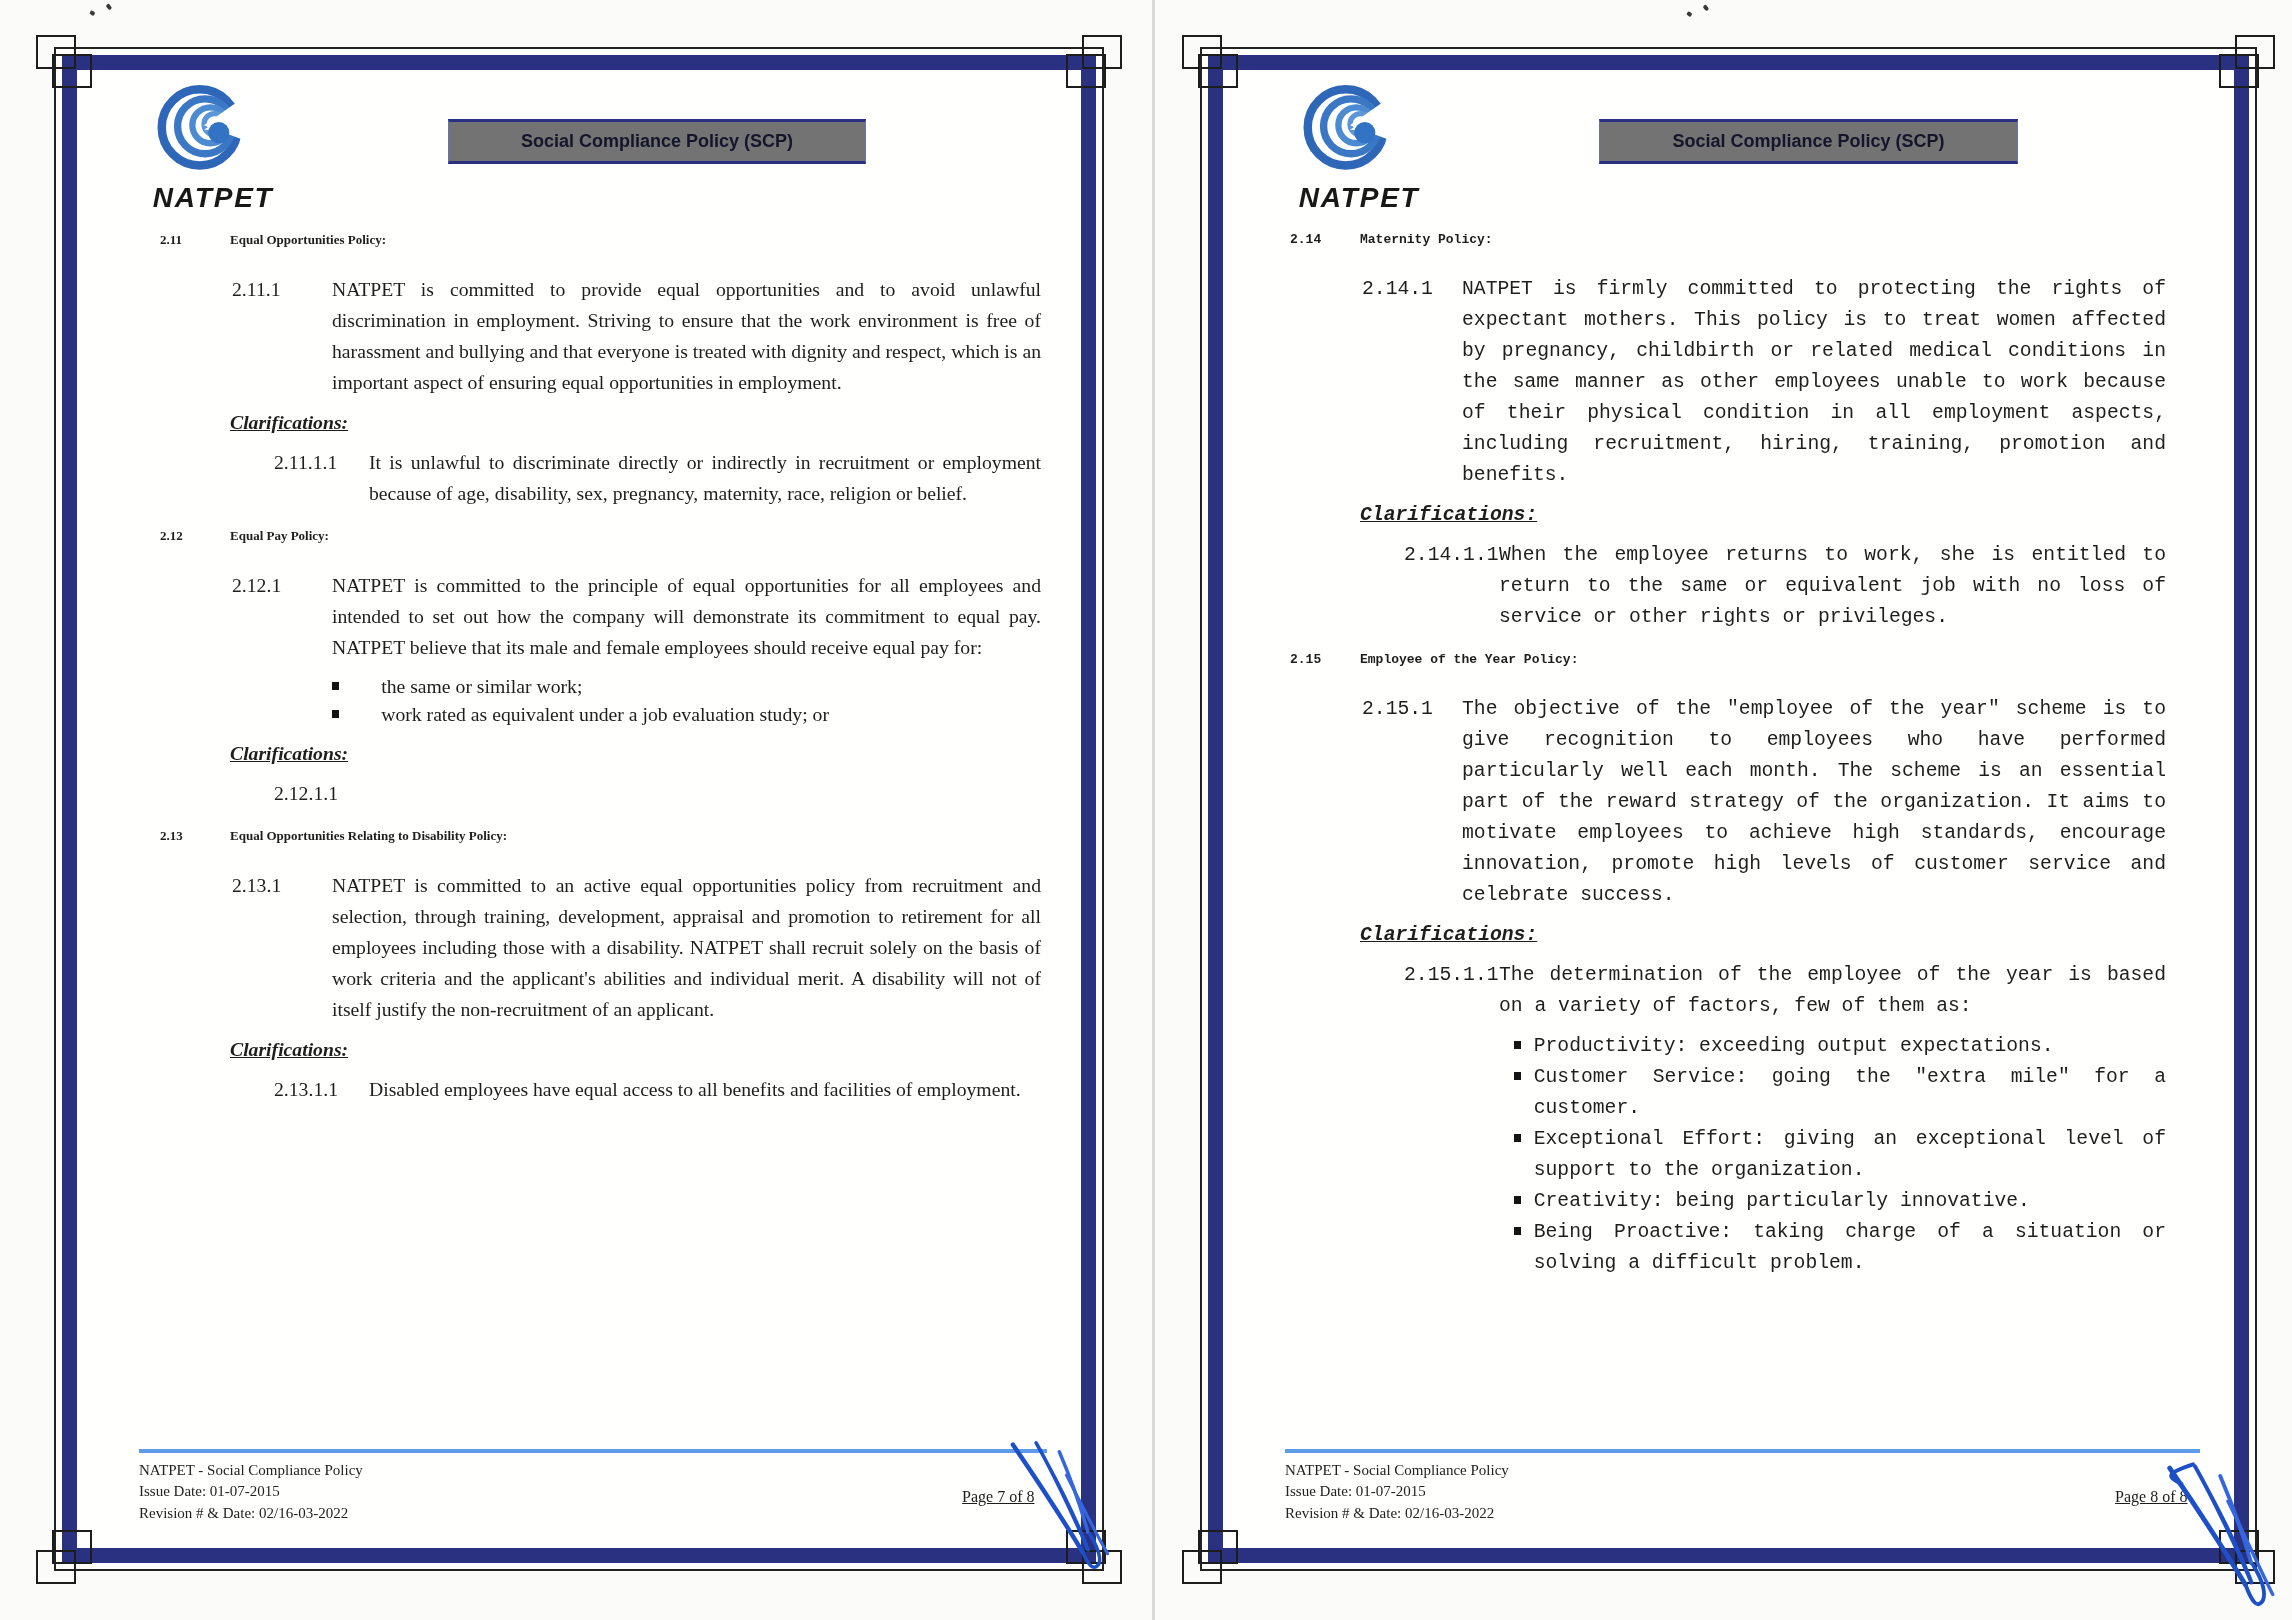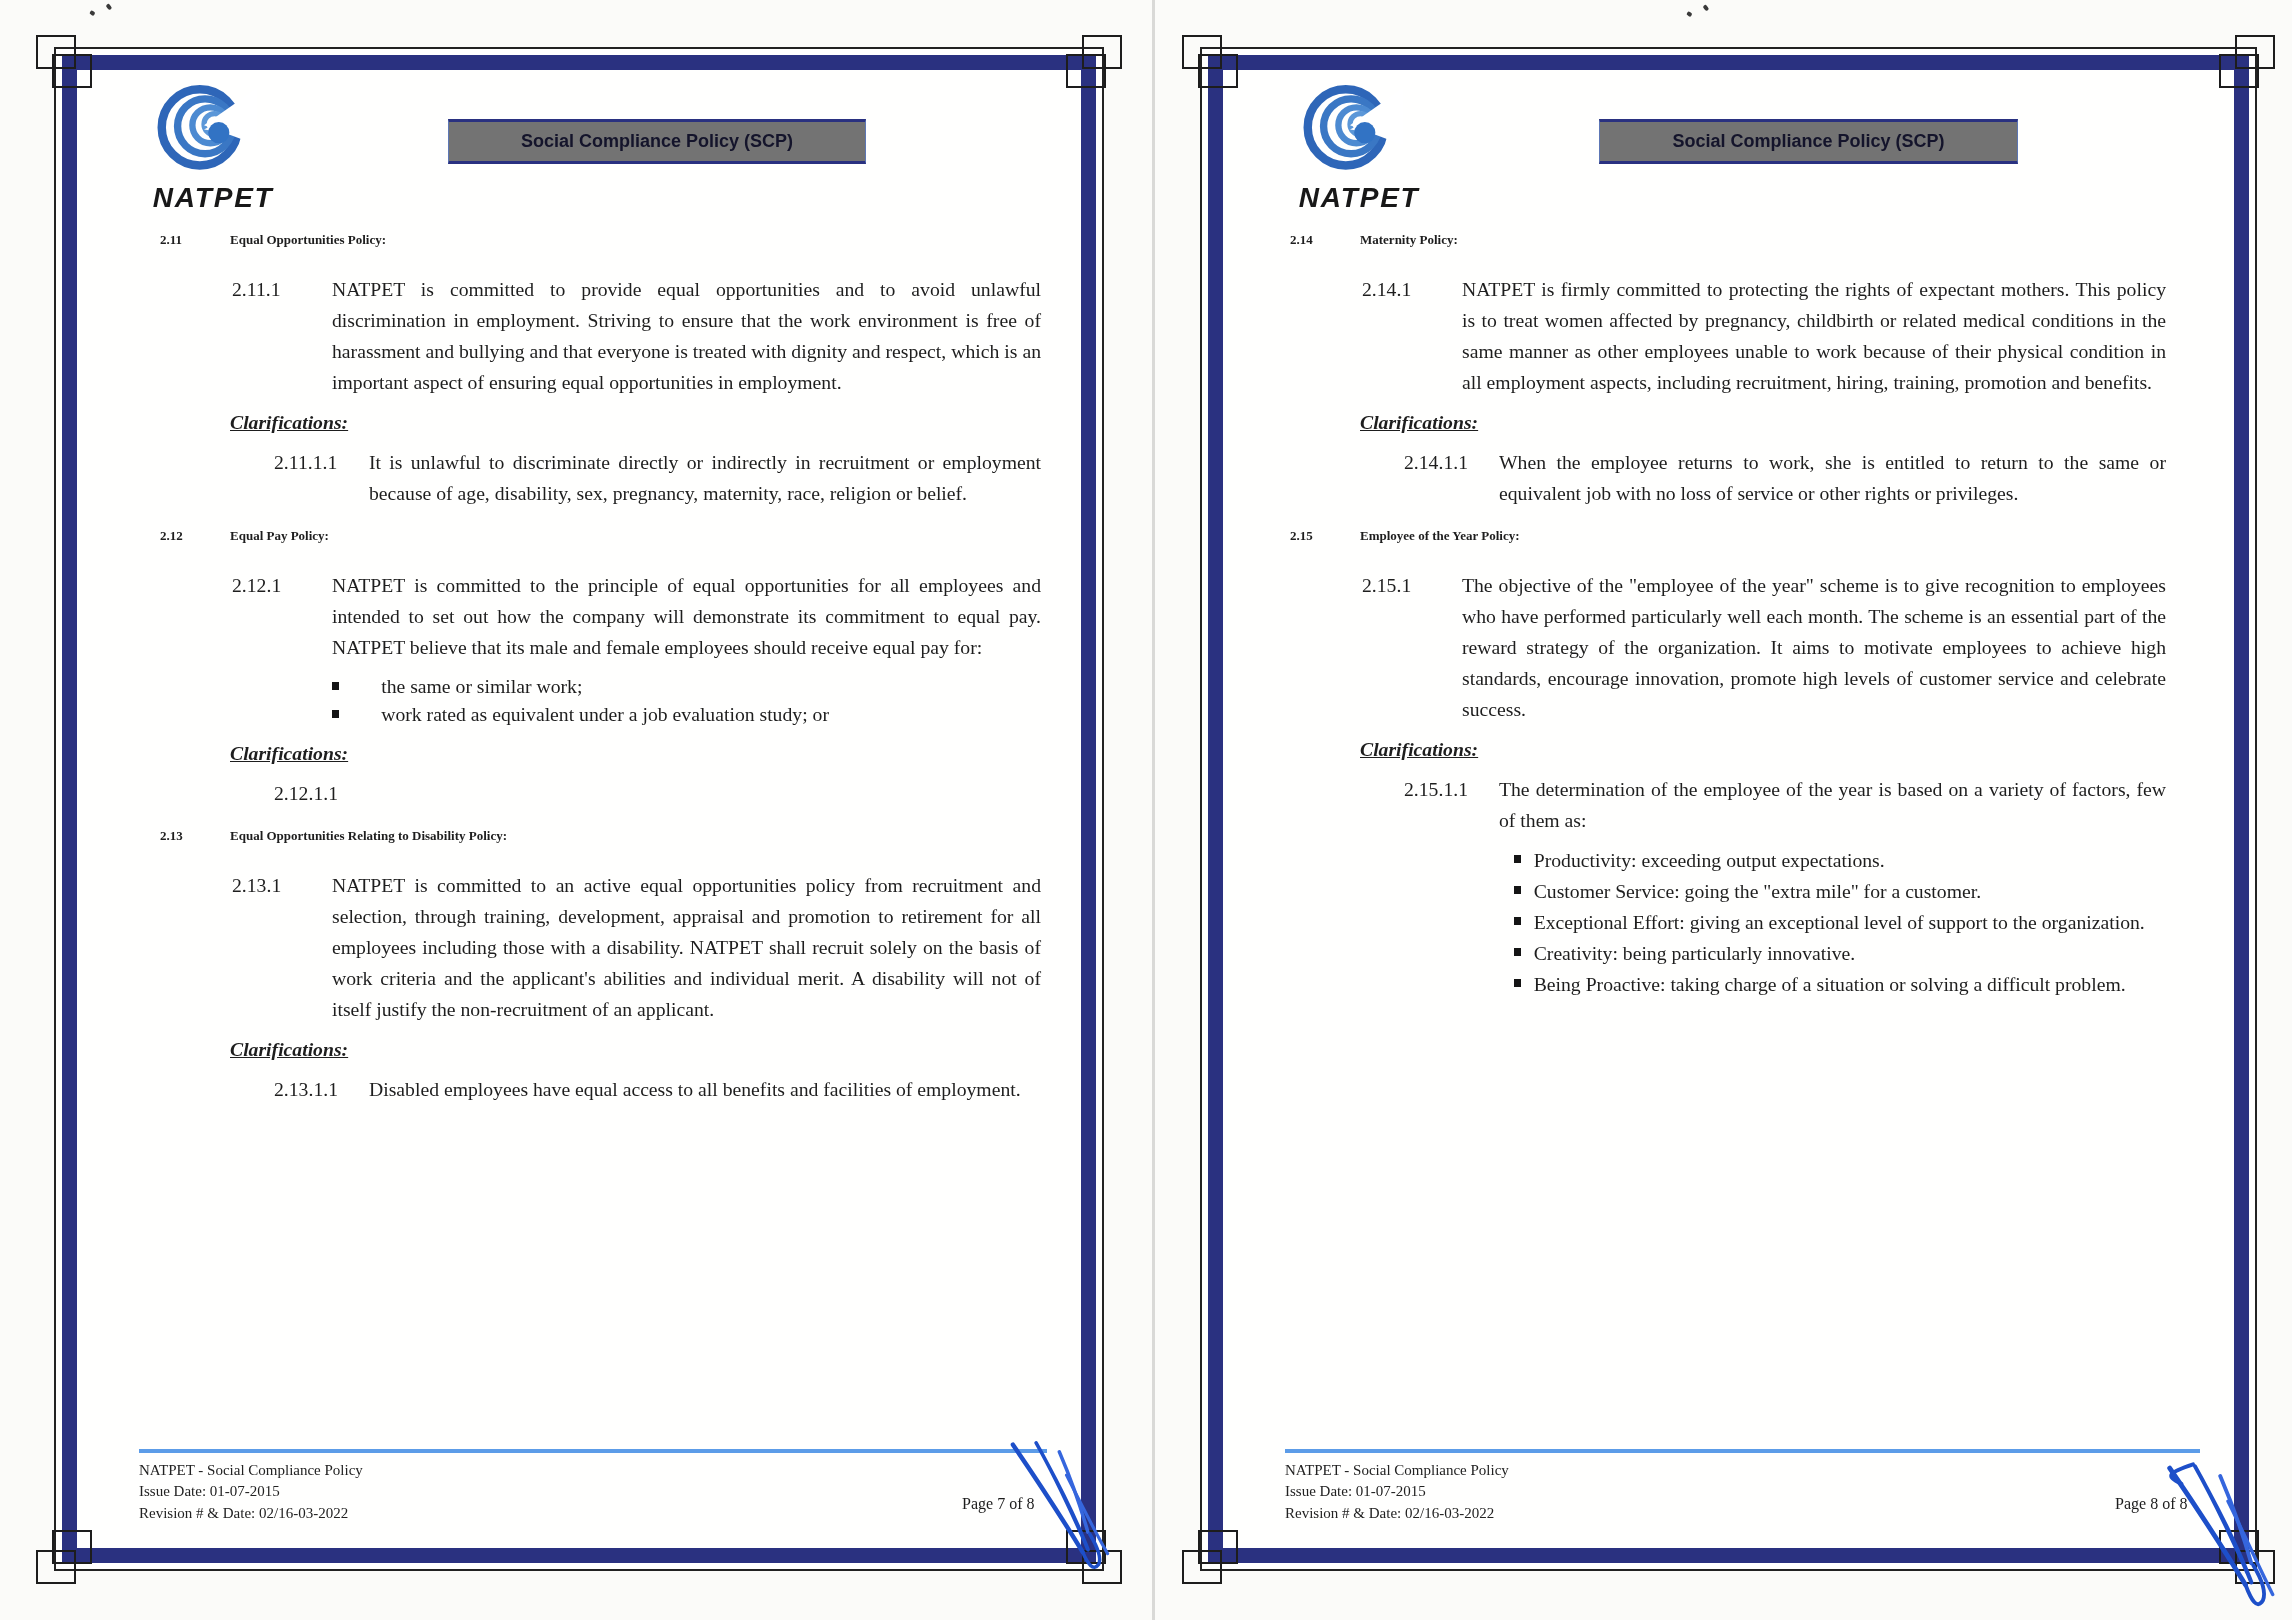--- a/index.html
+++ b/index.html
@@ -30,21 +30,21 @@
     background:#737373;border-top:3.6px solid #2a3180;border-bottom:3.6px solid #2a3180;
     border-left:1.8px solid #5d77b5;border-right:1.8px solid #5d77b5;
     display:flex;align-items:center;justify-content:center;}
   .page.left .header-bar{left:394px;width:416px;}
   .page.right .header-bar{left:399px;width:417px;}
   .header-title{font-family:"Liberation Sans", sans-serif;font-weight:bold;
     font-size:18px;color:#14142b;}
 
   .page-body{position:absolute;top:177px;left:0;right:0;font-size:19.7px;line-height:31px;}
   .page.left .page-body{padding-left:106px;padding-right:63px;}
-  .page.right .page-body{padding-left:90px;padding-right:91px;}
+  .page.right .page-body{padding-left:90px;padding-right:91px;font-family:Liberation Mono, monospace;}
 
   .doc-section{margin-top:10.7px;}
   .doc-section:first-child{margin-top:0;}
   .sec-heading{display:flex;font-weight:bold;font-size:13px;line-height:32px;margin:0 0 18px 0;}
   .sec-num{flex:0 0 70px;font-weight:bold;}
   .para-row{display:grid;grid-template-columns:100px 1fr;margin:0 0 9px 72px;}
   .clar-row{display:grid;grid-template-columns:95px 1fr;margin:0 0 9px 114px;}
   .row-text{text-align:justify;}
   .clar-label{margin:5.4px 0 9px 70px;font-weight:bold;font-style:italic;
     text-decoration:underline;font-size:19.7px;}
@@ -55,21 +55,21 @@
   .bullets.wide .bullet-text{margin-left:42px;}
   .bullets.tight{margin-left:224px;}
   .bullets.tight .bullet-item{line-height:31px;}
   .bullets.tight .bullet-text{margin-left:12.5px;}
   .sq-bullet{flex:0 0 7.2px;width:7.2px;height:7.2px;background:#141414;margin-top:10.7px;}
   .bullet-text{text-align:justify;}
 
   .footer{position:absolute;left:85px;right:57px;bottom:47px;}
   .footer-rule{height:4.5px;background:#5c9ce8;margin-bottom:6.3px;}
   .footer-text{font-size:15px;line-height:21.5px;color:#222;}
-  .page-label{position:absolute;right:12.5px;bottom:11px;font-size:16px;color:#1c1c1c;}
+  .page-label{position:absolute;right:12.5px;bottom:18px;font-size:16px;color:#1c1c1c;text-decoration:underline;}
 
   .signature{position:absolute;z-index:6;}
   .page.left .signature{right:-25px;bottom:-16px;width:125px;height:148px;}
   .page.right .signature{right:-39px;bottom:-52px;width:136px;height:161px;}
   .signature path{fill:none;stroke-linecap:round;}
 
   .gap-line{position:absolute;left:1152px;top:0;width:2.7px;height:1620px;background:#d9d9d7;}
   .speck{position:absolute;background:#3a3a3a;border-radius:40%;}
 </style>
 </head>

